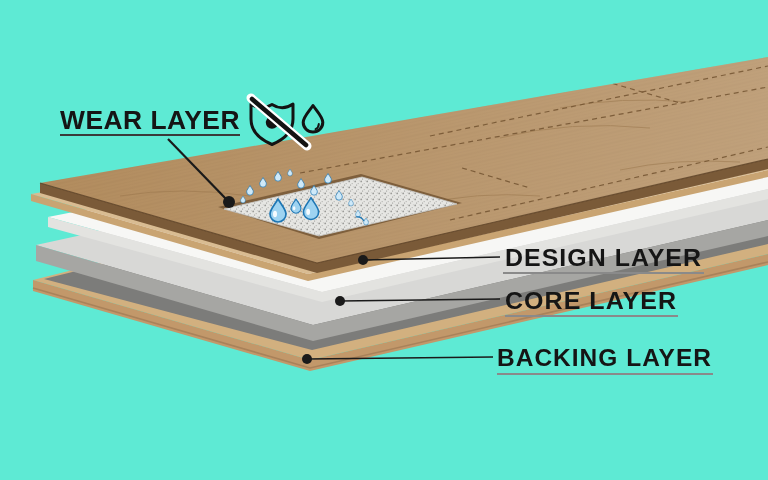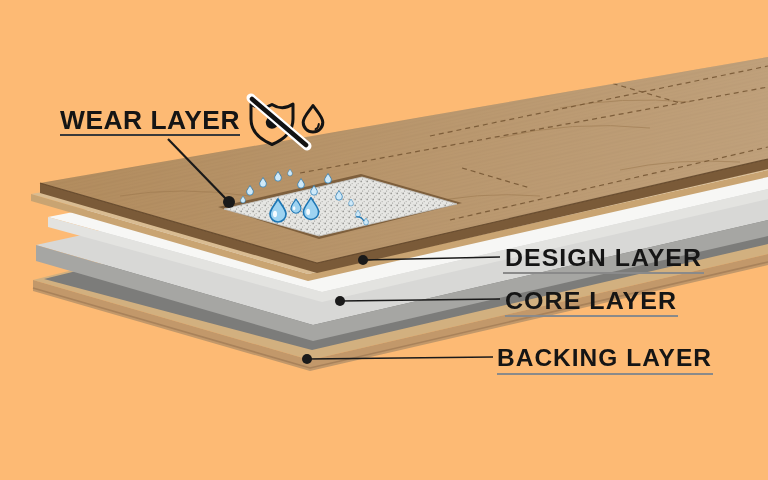--- a/index.html
+++ b/index.html
@@ -1,16 +1,16 @@
 <!DOCTYPE html>
 <html><head>
 <meta charset="utf-8">
 <style>
   html,body{margin:0;padding:0;background:#ffffff;}
-  #stage{position:relative;width:768px;height:480px;background:#fdba74;overflow:hidden;
+  #stage{position:relative;width:768px;height:480px;background:#5eead4;overflow:hidden;
          font-family:"Liberation Sans", sans-serif;}
   svg{position:absolute;left:0;top:0;}
   .lbl{font-family:"Liberation Sans", sans-serif;font-weight:bold;fill:#151515;}
   .lbl-main{font-size:26px;letter-spacing:0.5px;}
   .lbl-side{font-size:24px;letter-spacing:1px;}
 </style>
 </head>
 <body>
 
 <div id="stage">

